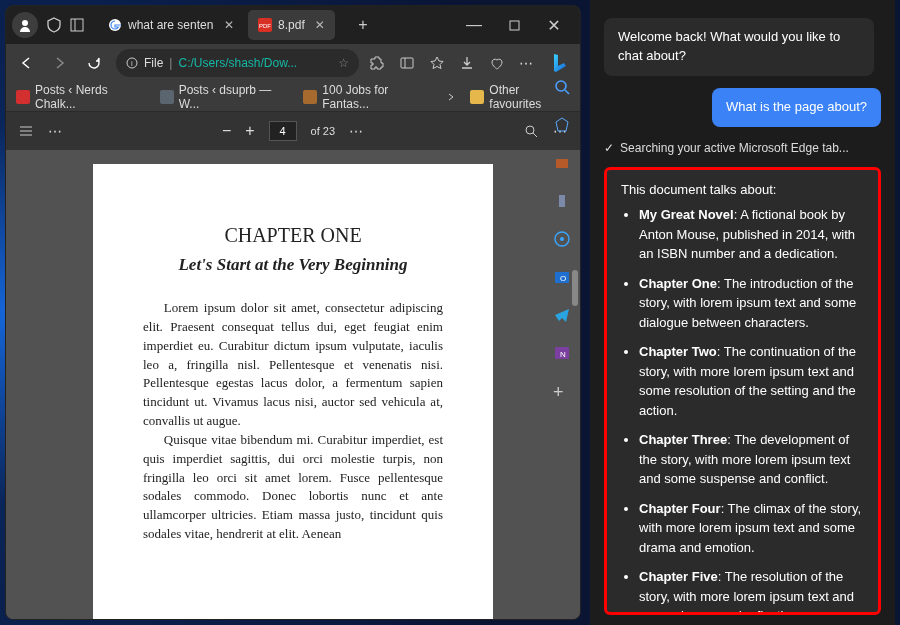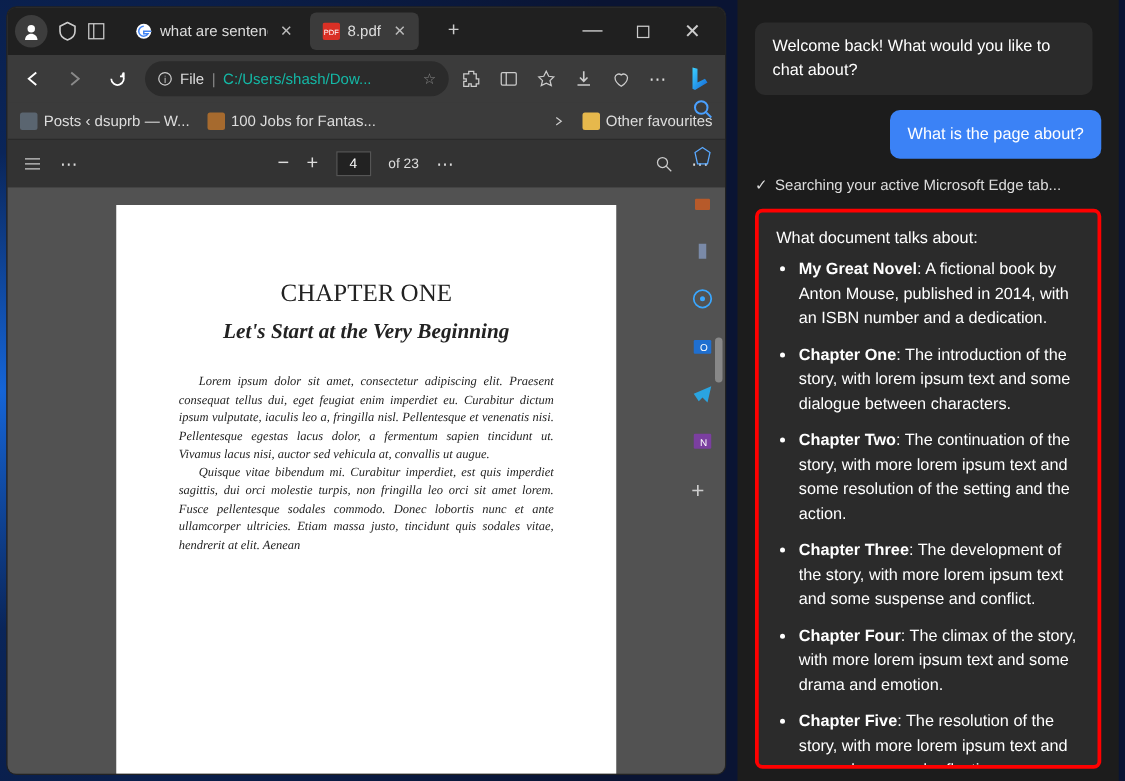--- a/index.html
+++ b/index.html
@@ -26,21 +26,21 @@
 .bing{width:24px;height:24px;}
 .bookmarks{height:30px;background:#3b3b3b;display:flex;align-items:center;padding:0 10px;gap:14px;font-size:12px;color:#ddd;border-bottom:1px solid #2a2a2a;}
 .bm{display:flex;align-items:center;gap:5px;}
 .bm .sq{width:14px;height:14px;border-radius:2px;flex:none;}
 .pdf-toolbar{height:38px;background:#333;display:flex;align-items:center;padding:0 12px;gap:14px;color:#ddd;}
 .pg-input{width:28px;height:20px;background:#222;border:1px solid #555;text-align:center;font-size:11px;color:#fff;}
 .pdf-area{flex:1;display:flex;background:#525252;overflow:hidden;position:relative;}
 .page{margin:14px auto;width:400px;background:#fff;color:#222;padding:60px 50px 30px;font-family:"Times New Roman",serif;position:relative;overflow:hidden;height:560px;}
 .page h1{text-align:center;font-size:20px;font-weight:normal;margin:0 0 8px;}
 .page h2{text-align:center;font-style:italic;font-weight:bold;font-size:17px;margin:0 0 24px;}
-.page p{font-size:10px;line-height:1.45;text-align:justify;margin:0 0 0;text-indent:1.6em;font-style:italic;}
+.page p{font-size:13px;line-height:1.45;text-align:justify;margin:0 0 0;text-indent:1.6em;}
 .scroll-ind{position:absolute;right:2px;top:120px;width:6px;height:36px;background:#888;border-radius:3px;}
 .sidebar{position:absolute;left:545px;top:46px;width:36px;background:rgba(40,40,40,.0);display:flex;flex-direction:column;align-items:center;gap:18px;padding-top:32px;}
 .sidebar .si{width:20px;height:20px;}
 .panel{position:absolute;left:590px;top:0;width:305px;height:625px;background:#1c1c1c;padding:18px 14px 10px;display:flex;flex-direction:column;gap:12px;overflow:hidden;}
 .bubble{border-radius:8px;padding:10px 14px;font-size:13px;line-height:1.45;max-width:270px;}
 .bot{background:#2b2b2b;align-self:flex-start;}
 .user{background:#3b82f6;align-self:flex-end;}
 .status{font-size:12px;color:#ddd;display:flex;align-items:center;gap:6px;margin-top:2px;}
 .answer{border:3px solid #ff0000;border-radius:6px;padding:10px 14px;background:#2b2b2b;font-size:13px;line-height:1.5;flex:1;overflow:hidden;}
 .answer ul{margin:6px 0 0;padding-left:18px;}
@@ -169,20 +169,24 @@
                 </linearGradient>
               </defs>
               <path d="M6 3l4 1v11l6-3 2 3-10 6-2-1z" fill="url(#bg)"></path>
             </svg>
           </span>
       </div>
     </div>
 
     <div class="bookmarks">
       <div class="bm">
+          <span class="sq" style="background:#d32f2f"></span>
+          <span>Posts ‹ Nerds Chalk...</span>
+        </div>
+      <div class="bm">
           <span class="sq" style="background:#5a6570"></span>
           <span>Posts ‹ dsuprb — W...</span>
         </div>
       <div class="bm">
           <span class="sq" style="background:#a66a2e"></span>
           <span>100 Jobs for Fantas...</span>
         </div>
       <span style="margin-left:auto;display:flex;align-items:center;gap:4px">
           <svg width="10" height="10">
             <path d="M3 2l4 3-4 3" fill="none" stroke="#ccc"></path>
@@ -280,21 +284,21 @@
   </div>
 
   <div class="panel">
     <div class="bubble bot"><span>Welcome back! What would you like to chat about?</span></div>
     <div class="bubble user"><span>What is the page about?</span></div>
     <div class="status">
       <span>✓</span>
       <span>Searching your active Microsoft Edge tab...</span>
     </div>
     <div class="answer">
-      <div>What document talks about:</div>
+      <div>This document talks about:</div>
       <ul>
         <li><b>My Great Novel</b><span>: A fictional book by Anton Mouse, published in 2014, with an ISBN number and a dedication.</span></li>
         <li><b>Chapter One</b><span>: The introduction of the story, with lorem ipsum text and some dialogue between characters.</span></li>
         <li><b>Chapter Two</b><span>: The continuation of the story, with more lorem ipsum text and some resolution of the setting and the action.</span></li>
         <li><b>Chapter Three</b><span>: The development of the story, with more lorem ipsum text and some suspense and conflict.</span></li>
         <li><b>Chapter Four</b><span>: The climax of the story, with more lorem ipsum text and some drama and emotion.</span></li>
         <li><b>Chapter Five</b><span>: The resolution of the story, with more lorem ipsum text and some closure and reflection.</span></li>
 
       </ul>
     </div>

